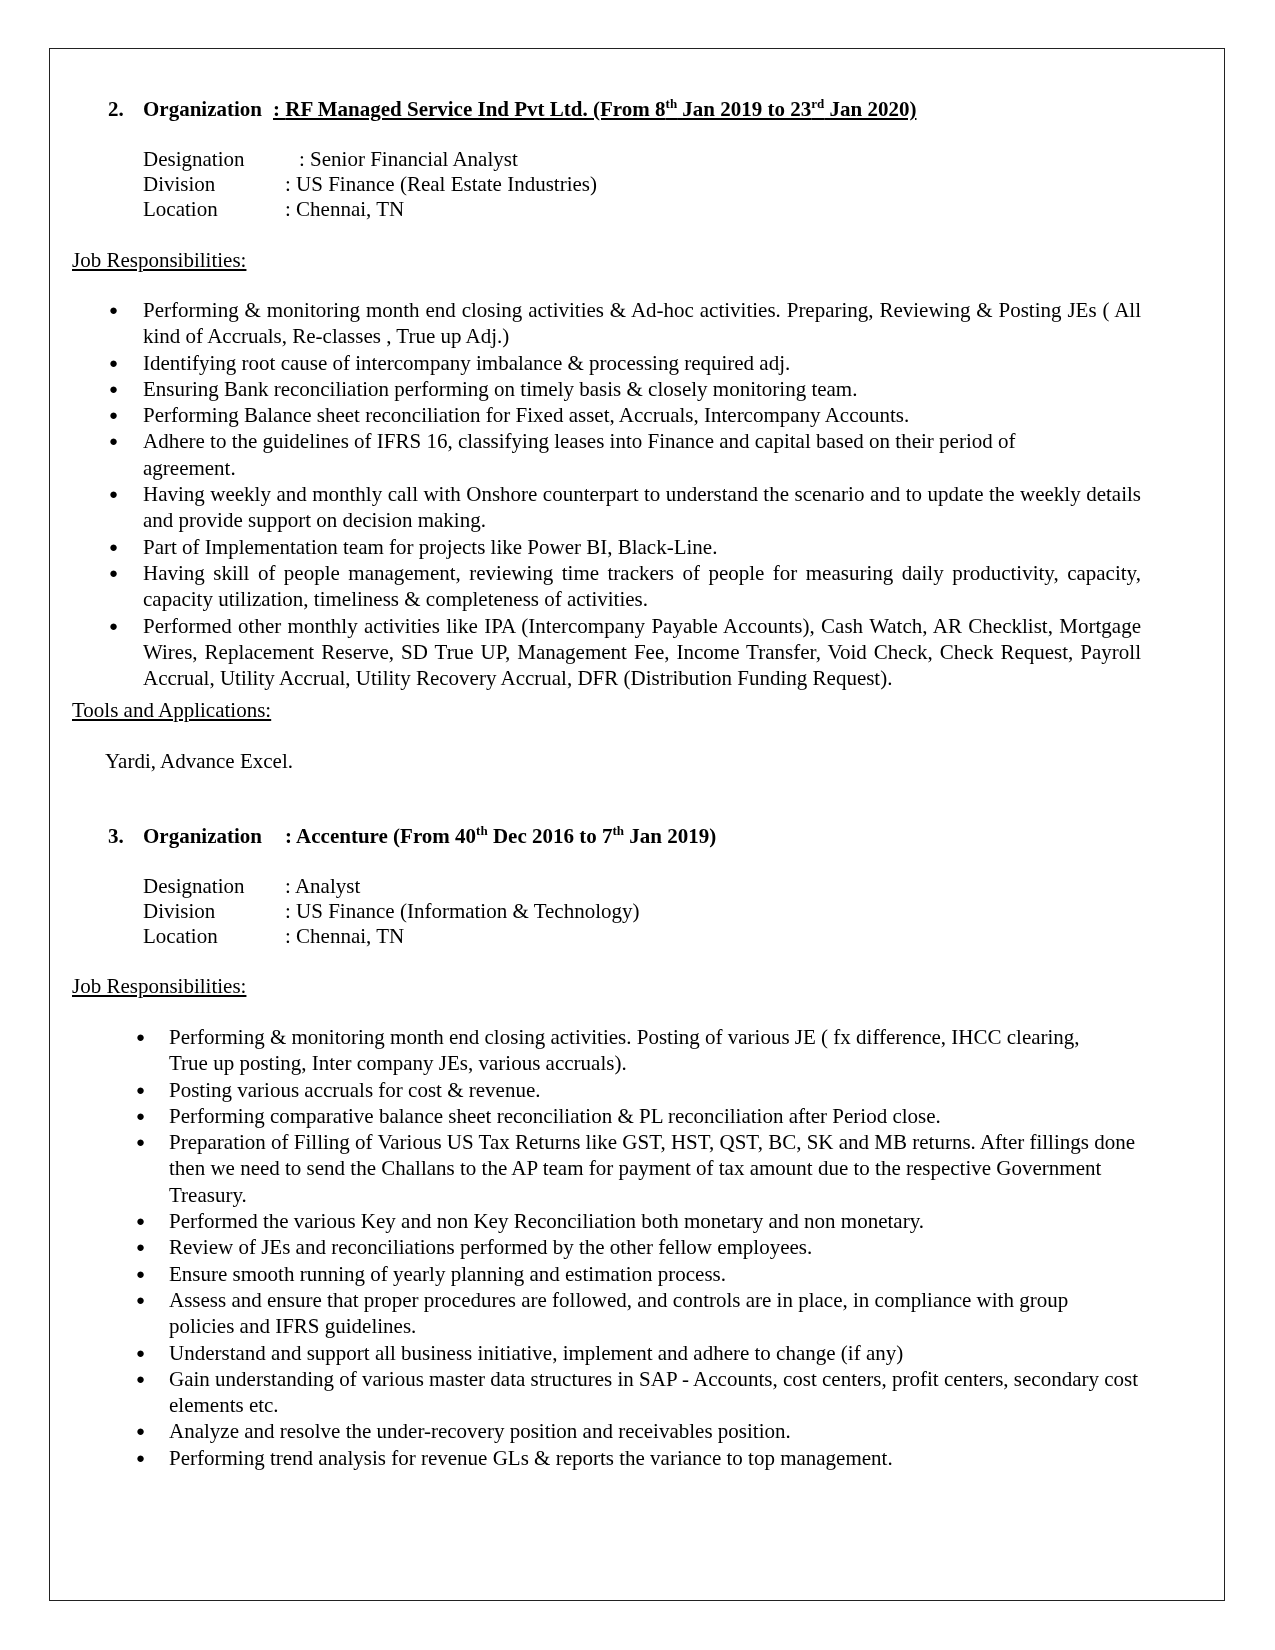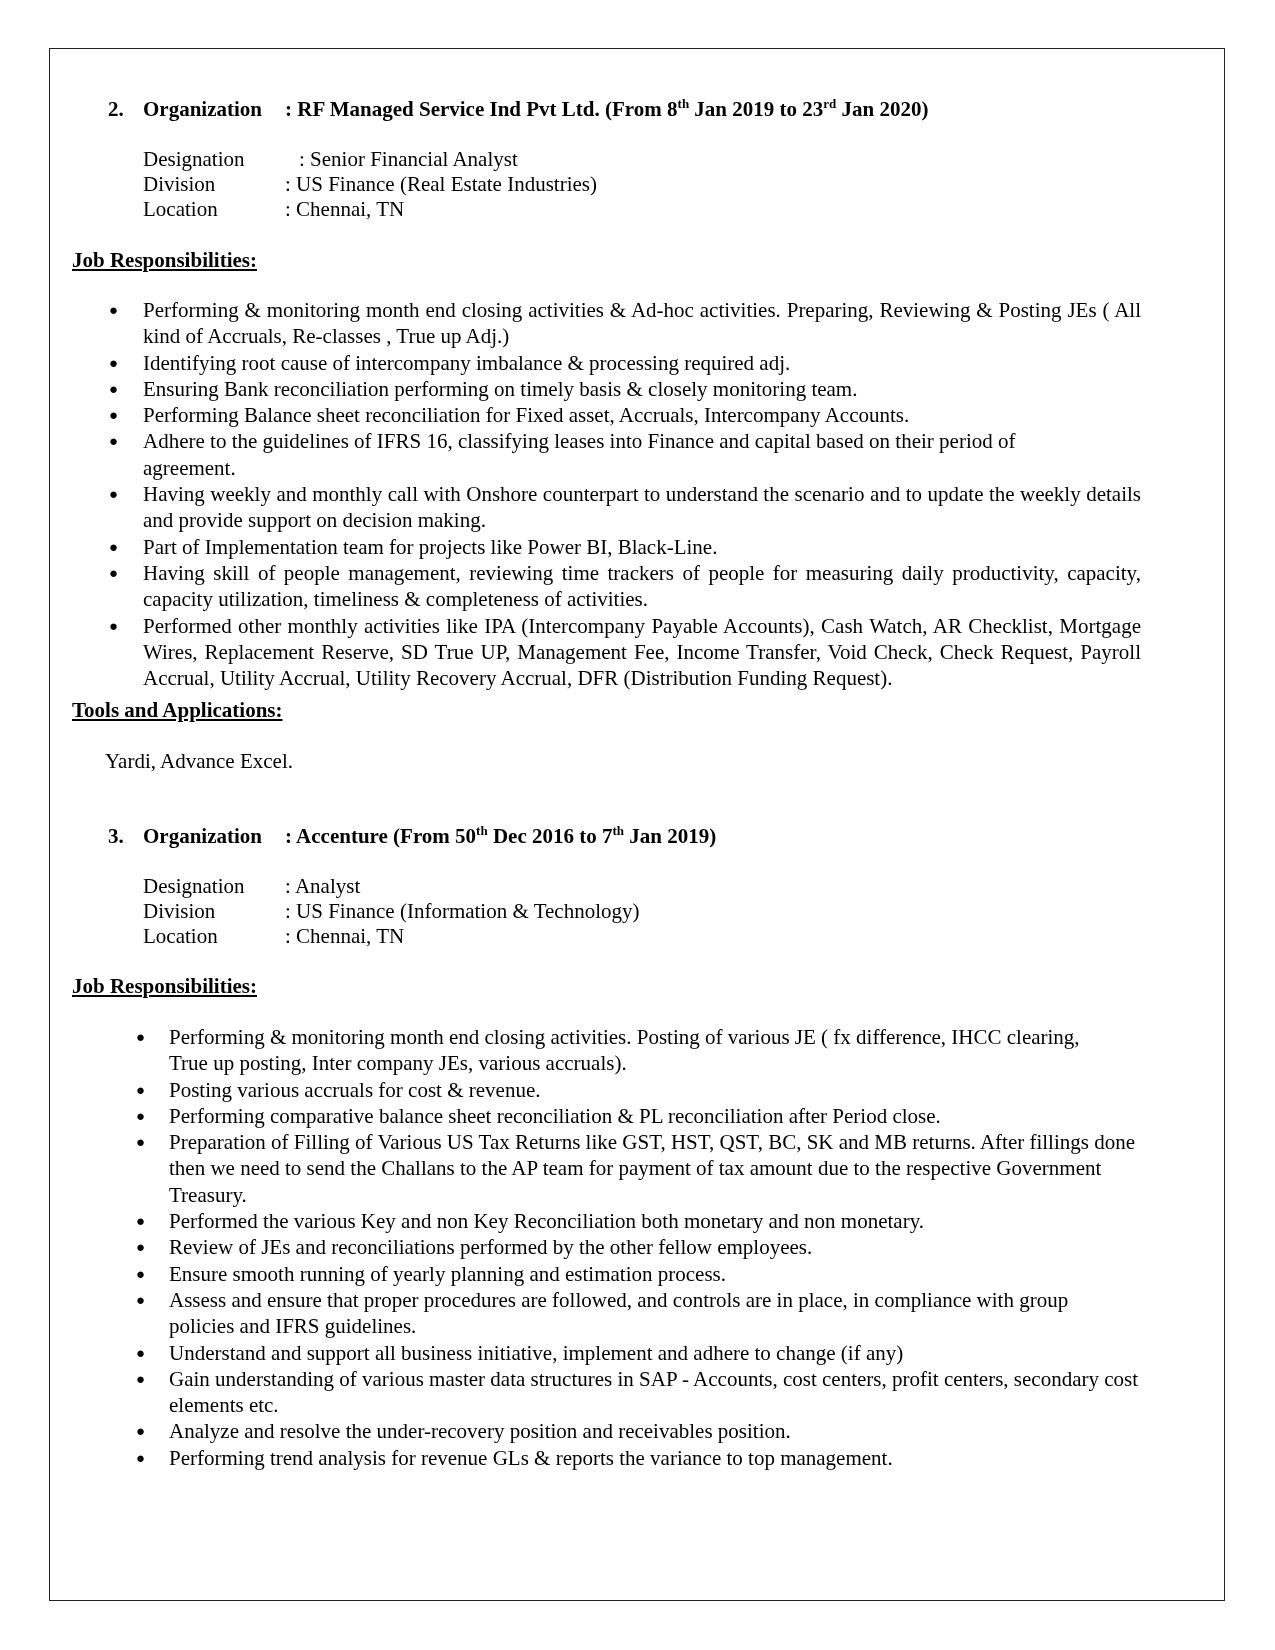--- a/index.html
+++ b/index.html
@@ -1,34 +1,34 @@
 <!DOCTYPE html>
 <html><head>
 <meta charset="utf-8">
 <style>
   html, body { margin: 0; padding: 0; background: #ffffff; }
   body { width: 1275px; height: 1650px; position: relative; font-family: "Liberation Serif", serif; color: #000; }
   .page-border { position: absolute; left: 49px; top: 48px; width: 1176px; height: 1553px; border: 1.5px solid #222; box-sizing: border-box; }
   .abs { position: absolute; white-space: nowrap; font-size: 21px; line-height: 26px; }
   .bold { font-weight: bold; }
-  .u { text-decoration: underline; font-weight: bold; }
+  .u { text-decoration: underline; font-weight: normal; }
   sup { font-size: 13px; line-height: 0; vertical-align: 8px; }
   ul.resp { position: absolute; margin: 0; padding: 0; list-style: none; font-size: 21px; line-height: 26.3px; }
   ul.resp li { position: relative; padding-left: 0; }
   ul.resp li .bullet { position: absolute; font-size: 15px; }
   .justify { text-align: justify; text-align-last: left; }
 </style>
 </head>
 <body>
 
 <div class="page-border"></div>
 
 <div class="abs bold" style="left:108px; top:96px;">2.</div>
 <div class="abs bold" style="left:143px; top:96px;">Organization</div>
-<div class="abs bold" style="left:285px; top:96px;"><span>:</span> <span>RF Managed Service Ind Pvt Ltd. (From 8</span><sup>th</sup><span> Jan 2019 to 23</span><sup>rd</sup><span> Jan 2020)</span></div>
+<div class="abs bold" style="left:273px; top:96px;text-decoration:underline;"><span>:</span> <span>RF Managed Service Ind Pvt Ltd. (From 8</span><sup>th</sup><span> Jan 2019 to 23</span><sup>rd</sup><span> Jan 2020)</span></div>
 
 <div class="abs" style="left:143px; top:146px;">Designation</div>
 <div class="abs" style="left:299px; top:146px;">: Senior Financial Analyst</div>
 <div class="abs" style="left:143px; top:171px;">Division</div>
 <div class="abs" style="left:285px; top:171px;text-align:center;"> : US Finance (Real Estate Industries)</div>
 <div class="abs" style="left:143px; top:196px;">Location</div>
 <div class="abs" style="left:285px; top:196px;">: Chennai, TN</div>
 
 <div class="abs u" style="left:72px; top:247px;">Job Responsibilities:</div>
 
@@ -42,21 +42,21 @@
   <li><span class="bullet" style="left:-34px;">●</span><span>Part of Implementation team for projects like Power BI, Black-Line.</span></li>
   <li class="justify"><span class="bullet" style="left:-34px;">●</span><span>Having skill of people management, reviewing time trackers of people for measuring daily productivity, capacity, capacity utilization, timeliness &amp; completeness of activities.</span></li>
   <li class="justify"><span class="bullet" style="left:-34px;">●</span><span>Performed other monthly activities like IPA (Intercompany Payable Accounts), Cash Watch, AR Checklist, Mortgage Wires, Replacement Reserve, SD True UP, Management Fee, Income Transfer, Void Check, Check Request, Payroll Accrual, Utility Accrual, Utility Recovery Accrual, DFR (Distribution Funding Request).</span></li>
 </ul>
 
 <div class="abs u" style="left:72px; top:697px;text-align:center;">Tools and Applications:</div>
 <div class="abs" style="left:105px; top:748px;">Yardi, Advance Excel.</div>
 
 <div class="abs bold" style="left:108px; top:823px;">3.</div>
 <div class="abs bold" style="left:143px; top:823px;">Organization</div>
-<div class="abs bold" style="left:285px; top:823px;"><span>:</span> <span>Accenture (From 50</span><sup>th</sup><span> Dec 2016 to 7</span><sup>th</sup><span> Jan 2019)</span></div>
+<div class="abs bold" style="left:285px; top:823px;"><span>:</span> <span>Accenture (From 40</span><sup>th</sup><span> Dec 2016 to 7</span><sup>th</sup><span> Jan 2019)</span></div>
 
 <div class="abs" style="left:143px; top:873px;">Designation</div>
 <div class="abs" style="left:285px; top:873px;">: Analyst</div>
 <div class="abs" style="left:143px; top:898px;">Division</div>
 <div class="abs" style="left:285px; top:898px;">: US Finance (Information &amp; Technology)</div>
 <div class="abs" style="left:143px; top:923px;">Location</div>
 <div class="abs" style="left:285px; top:923px;">: Chennai, TN</div>
 
 <div class="abs u" style="left:72px; top:973px;">Job Responsibilities:</div>
 

